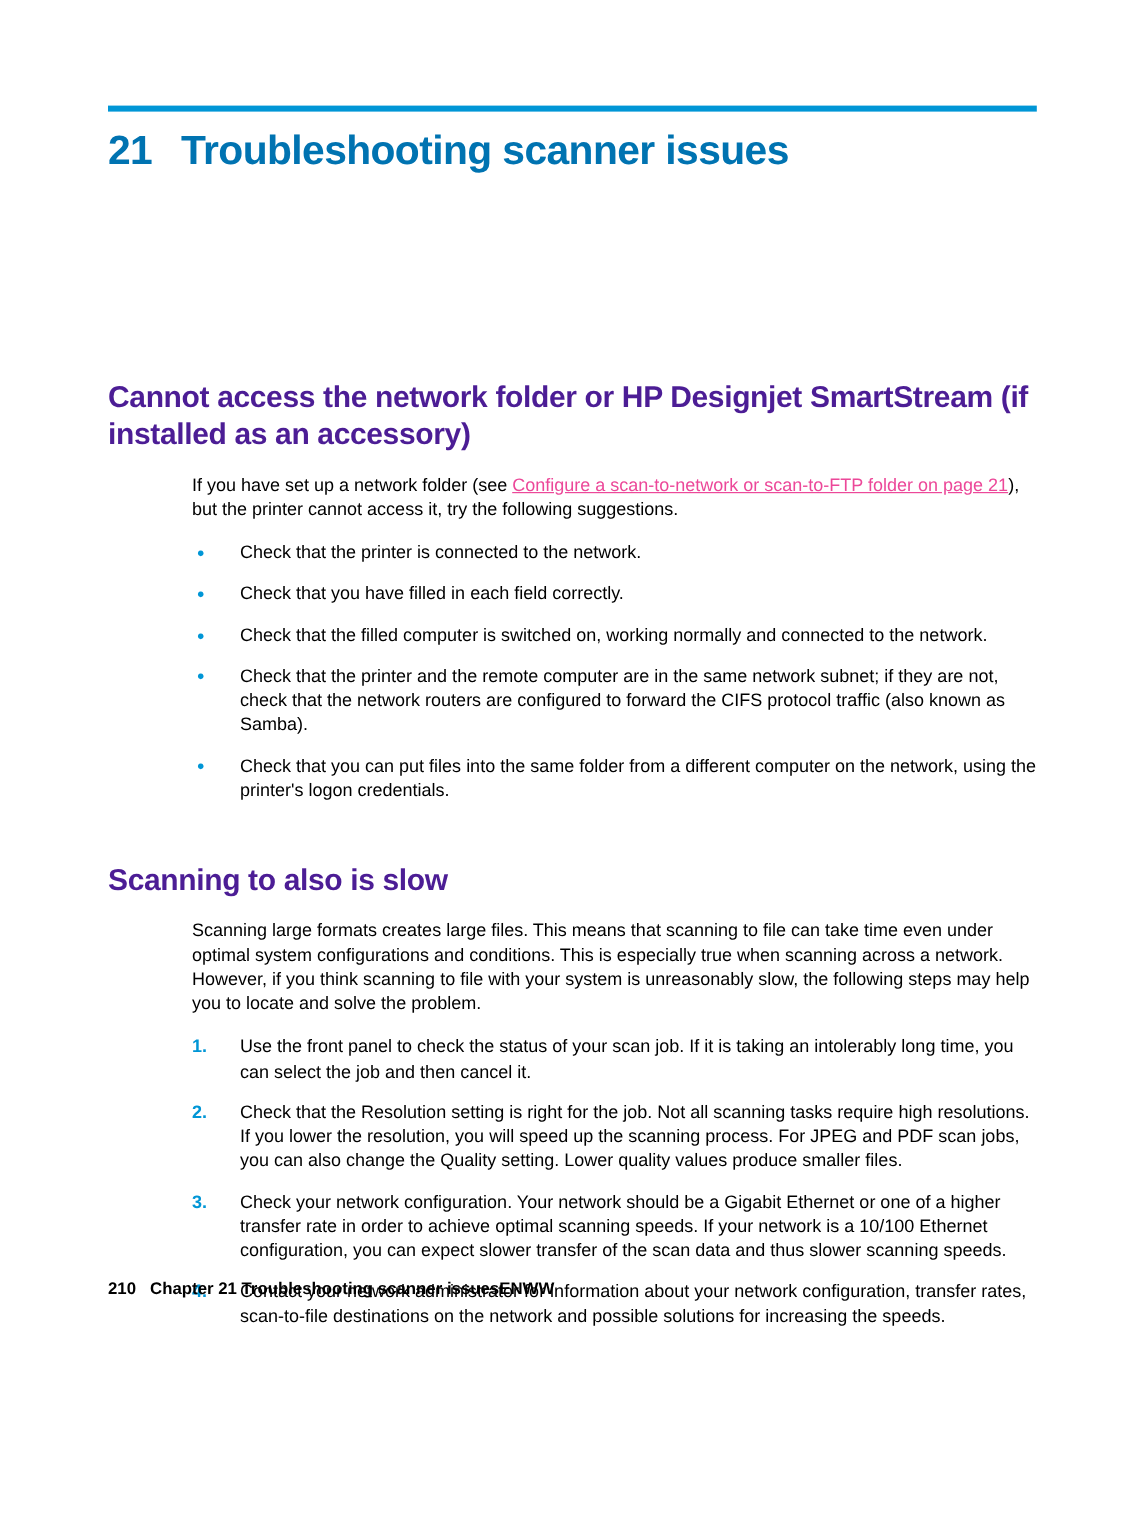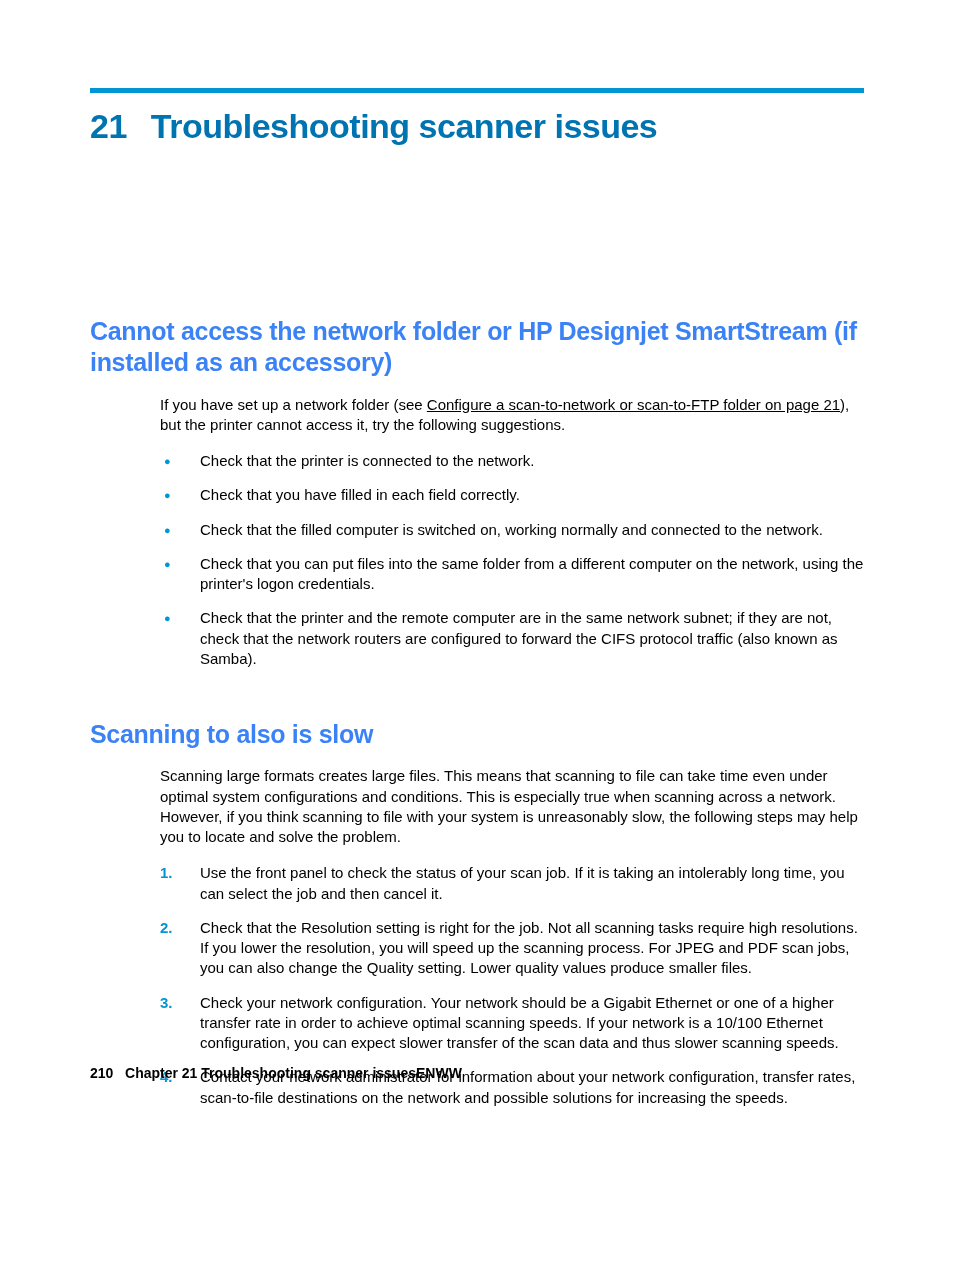--- a/index.html
+++ b/index.html
@@ -36,34 +36,34 @@
     margin-right: 24px;
   }
   .section-block {
     margin-top: 0;
   }
   h2.section-title {
     margin: 0 0 16px 0;
     font-weight: 700;
     font-size: 25px;
     line-height: 1.25;
-    color: #3b82f6;
+    color: #4c1d95;
     letter-spacing: -0.3px;
   }
   .body-area {
     margin-left: 70px;
     font-size: 15px;
     line-height: 1.35;
     color: #000;
   }
   p.intro {
     margin: 0 0 16px 0;
   }
   a.xref {
-    color: #000000;
+    color: #ec4899;
     text-decoration: underline;
   }
   ul.bullets, ol.steps {
     margin: 0;
     padding: 0;
     list-style: none;
   }
   ul.bullets > li {
     position: relative;
     padding-left: 40px;
@@ -121,22 +121,22 @@
   <div class="section-block">
     <h2 class="section-title">Cannot access the network folder or HP Designjet SmartStream (if installed as an accessory)</h2>
     <div class="body-area">
       <p class="intro">
         <span>If you have set up a network folder (see </span><a href="#" class="xref">Configure a scan-to-network or scan-to-FTP folder on page 21</a><span>), but the printer cannot access it, try the following suggestions.</span>
       </p>
       <ul class="bullets">
         <li><span>Check that the printer is connected to the network.</span></li>
         <li><span>Check that you have filled in each field correctly.</span></li>
         <li><span>Check that the filled computer is switched on, working normally and connected to the network.</span></li>
+        <li><span>Check that the printer and the remote computer are in the same network subnet; if they are not, check that the network routers are configured to forward the CIFS protocol traffic (also known as Samba).</span></li>
         <li><span>Check that you can put files into the same folder from a different computer on the network, using the printer's logon credentials.</span></li>
-        <li><span>Check that the printer and the remote computer are in the same network subnet; if they are not, check that the network routers are configured to forward the CIFS protocol traffic (also known as Samba).</span></li>
       </ul>
     </div>
   </div>
 
   <div class="gap-section"></div>
 
   <div class="section-block">
     <h2 class="section-title">Scanning to also is slow</h2>
     <div class="body-area">
       <p class="intro">Scanning large formats creates large files. This means that scanning to file can take time even under optimal system configurations and conditions. This is especially true when scanning across a network. However, if you think scanning to file with your system is unreasonably slow, the following steps may help you to locate and solve the problem.</p>

